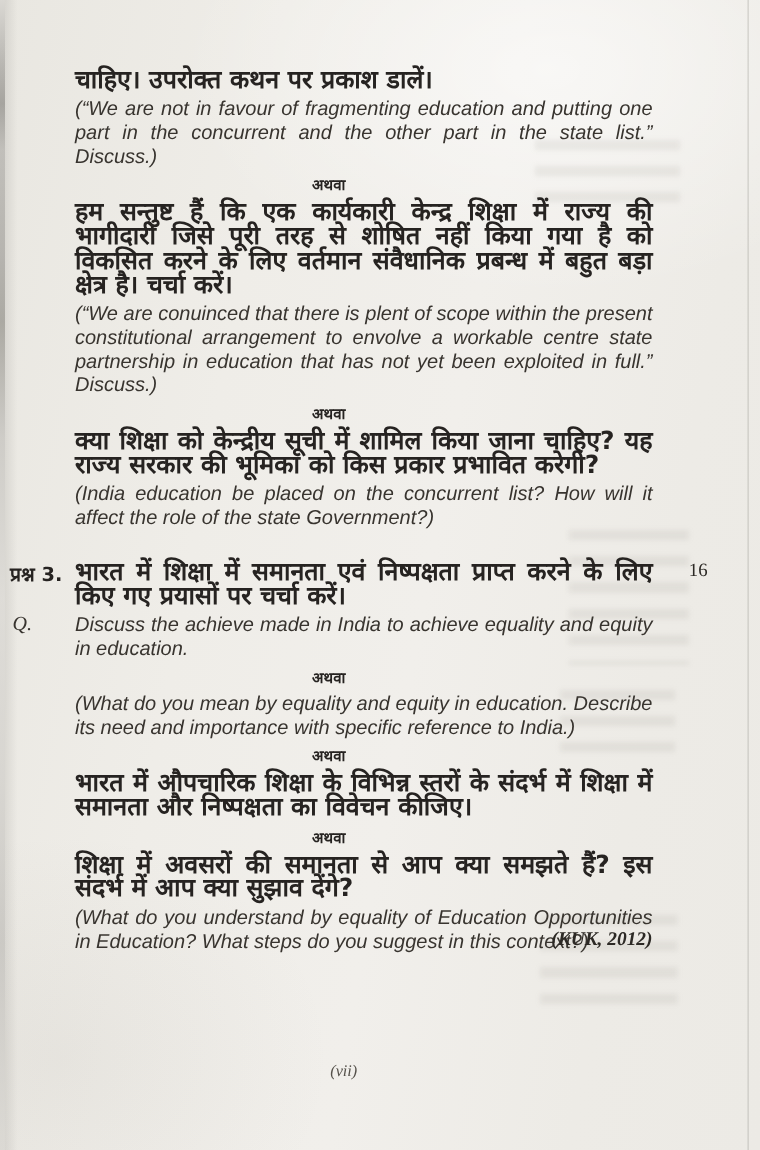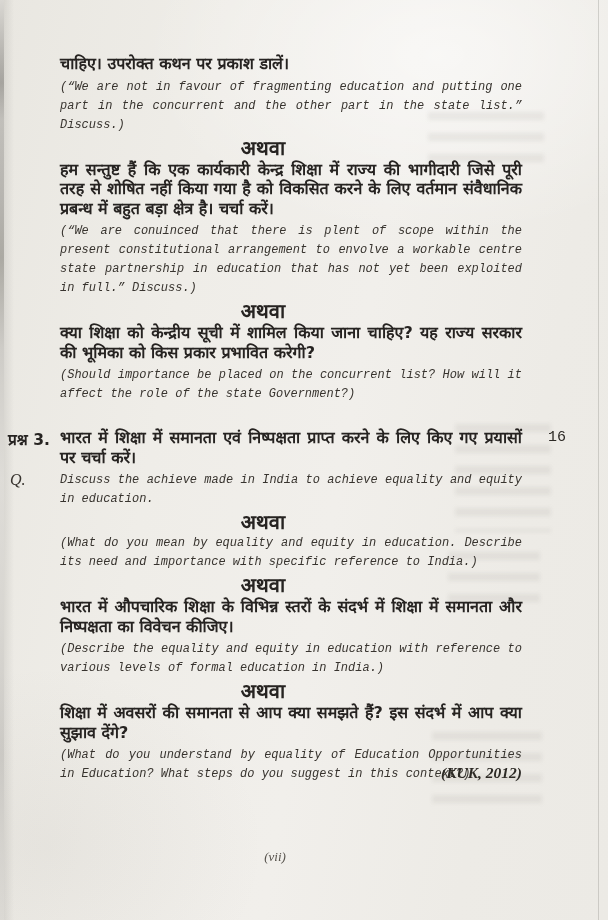--- a/index.html
+++ b/index.html
@@ -42,48 +42,48 @@
   .g1 { left:428px; top:112px; width:116px; height:62px; }
   .g2 { left:455px; top:424px; width:96px;  height:108px; }
   .g3 { left:448px; top:552px; width:92px;  height:62px; }
   .g4 { left:432px; top:732px; width:110px; height:74px; }
 
   
   .col { position:absolute; left:60px; top:54px; width:462px; }
 
   .hi {
     font-family:"DejaVu Sans","Liberation Sans",sans-serif;
-    font-weight:700; font-size:16px; line-height:19.5px;
+    font-weight:700; font-size:20px; line-height:19.5px;
     color:#262321; text-align:justify; margin:0 0 4px;
   }
   .en {
-    font-family:Liberation Mono, monospace;
-    font-style:italic; font-size:12px; line-height:19px;
+    font-family:Liberation Sans, sans-serif;
+    font-style:italic; font-size:16px; line-height:19px;
     color:#38342f; text-align:justify; margin:0 0 3px;
   }
   .sep {
     font-family:"DejaVu Sans","Liberation Sans",sans-serif;
-    font-weight:700; font-size:20px; line-height:20px;
+    font-weight:700; font-size:12px; line-height:20px;
     color:#262321; text-align:center; margin:2px 56px 2px 0;
   }
   .qrow { position:relative; margin-top:24px; }
   .qrow2 { position:relative; margin-top:2px; }
   .qnum {
     position:absolute; left:-52px; top:0;
     font-family:"DejaVu Sans","Liberation Sans",sans-serif;
     font-weight:700; font-size:15.5px; color:#262321; white-space:nowrap;
   }
   .qlabel {
     position:absolute; left:-50px; top:0;
     font-family:"Liberation Serif","DejaVu Serif",serif;
     font-style:italic; font-size:16px; color:#38342f;
   }
   .marks {
     position:absolute; right:-44px; top:1px;
-    font-family:Liberation Mono, monospace;
+    font-family:Liberation Serif, serif;
     font-size:15px; color:#2c2925;
   }
   .lastblock { position:relative; }
   .citation {
     position:absolute; right:0; bottom:2px;
     font-family:"Liberation Serif","DejaVu Serif",serif;
     font-style:italic; font-weight:700; font-size:15.5px; color:#2c2925;
   }
   .footer {
     position:absolute; left:0; top:849px; width:608px;
@@ -110,41 +110,40 @@
     <p class="en">(“We are not in favour of fragmenting education and putting one part in the concurrent and the other part in the state list.” Discuss.)</p>
 
     <div class="sep">अथवा</div>
 
     <p class="hi">हम सन्तुष्ट हैं कि एक कार्यकारी केन्द्र शिक्षा में राज्य की भागीदारी जिसे पूरी तरह से शोषित नहीं किया गया है को विकसित करने के लिए वर्तमान संवैधानिक प्रबन्ध में बहुत बड़ा क्षेत्र है। चर्चा करें।</p>
     <p class="en">(“We are conuinced that there is plent of scope within the present constitutional arrangement to envolve a workable centre state partnership in education that has not yet been exploited in full.” Discuss.)</p>
 
     <div class="sep">अथवा</div>
 
     <p class="hi">क्या शिक्षा को केन्द्रीय सूची में शामिल किया जाना चाहिए? यह राज्य सरकार की भूमिका को किस प्रकार प्रभावित करेगी?</p>
-    <p class="en">(Should importance be placed on the concurrent list? How will it affect the role of the state Government?)</p>
+    <p class="en">(India education be placed on the concurrent list? How will it affect the role of the state Government?)</p>
 
     <div class="qrow">
       <span class="qnum">प्रश्न 3.</span>
       <p class="hi">भारत में शिक्षा में समानता एवं निष्पक्षता प्राप्त करने के लिए किए गए प्रयासों पर चर्चा करें।</p>
       <span class="marks">16</span>
     </div>
 
     <div class="qrow2">
       <span class="qlabel">Q.</span>
       <p class="en">Discuss the achieve made in India to achieve equality and equity in education.</p>
     </div>
 
     <div class="sep">अथवा</div>
 
     <p class="en">(What do you mean by equality and equity in education. Describe its need and importance with specific reference to India.)</p>
 
     <div class="sep">अथवा</div>
 
     <p class="hi">भारत में औपचारिक शिक्षा के विभिन्न स्तरों के संदर्भ में शिक्षा में समानता और निष्पक्षता का विवेचन कीजिए।</p>
-    <p class="en">(Describe the equality and equity in education with reference to various levels of formal education in India.)</p>
 
     <div class="sep">अथवा</div>
 
     <p class="hi">शिक्षा में अवसरों की समानता से आप क्या समझते हैं? इस संदर्भ में आप क्या सुझाव देंगे?</p>
     <div class="lastblock">
       <p class="en">(What do you understand by equality of Education Opportunities in Education? What steps do you suggest in this context?)</p>
       <span class="citation">(KUK, 2012)</span>
     </div>
 
   </div>

